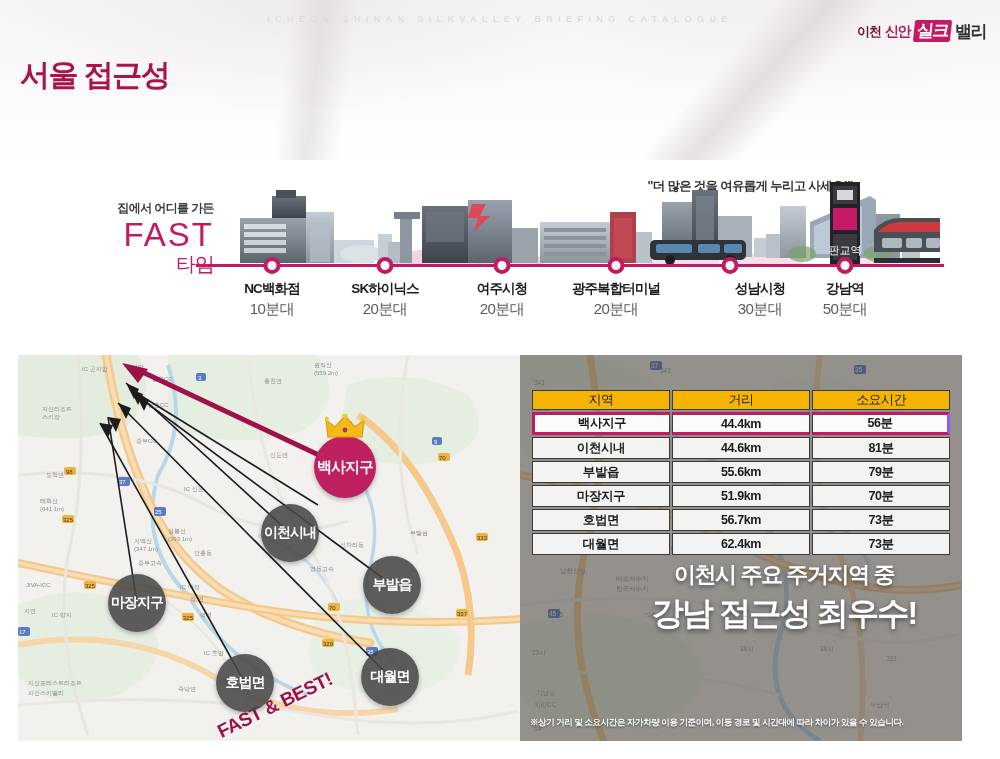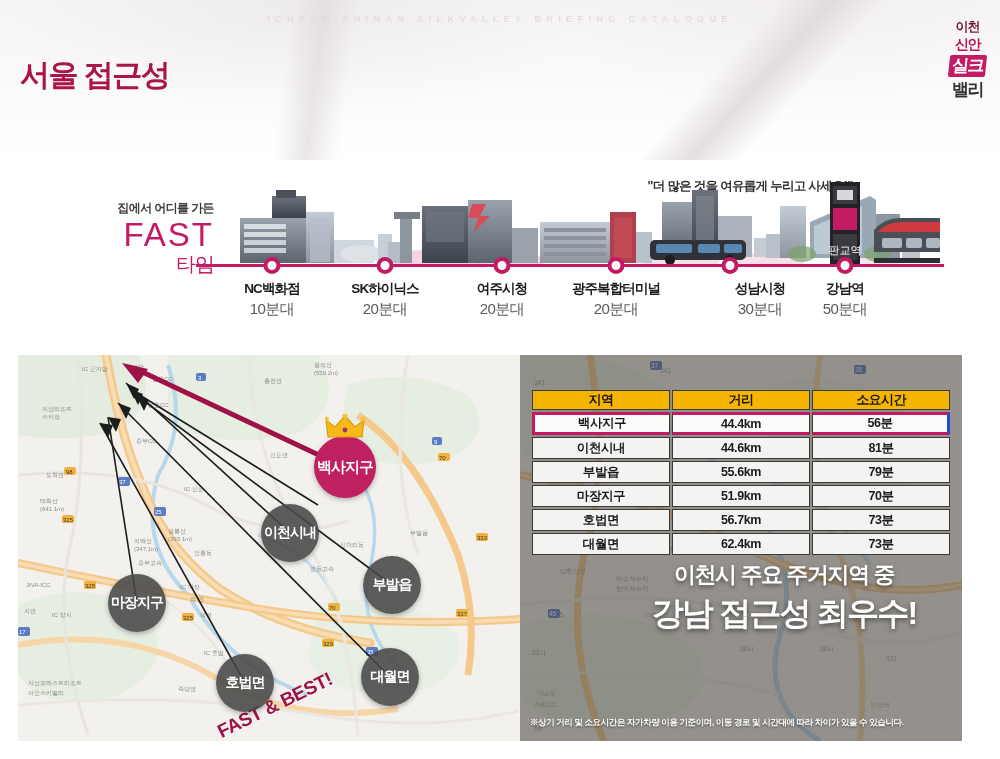--- a/index.html
+++ b/index.html
@@ -37,21 +37,21 @@
     position:absolute; left:0; top:14px; width:1000px;
     text-align:center;
     font-size:9px; letter-spacing:5.4px; font-weight:700;
     color:#e3dde0;
     white-space:nowrap;
   }
 
   .logo{
     position:absolute; right:14px; top:20px;
     display:flex; align-items:center; gap:4px;
-    font-weight:800; line-height:1;flex-direction:column;
+    font-weight:800; line-height:1;
   }
   .logo .l-icheon{ font-size:13px; color:#6d1538; letter-spacing:-1px; }
   .logo .l-shinan{ font-size:14px; color:#b4175a; letter-spacing:-1.5px; }
   .logo .l-silk{
     font-size:17px; color:#ffffff; background:#c21a63;
     padding:2px 3px 3px 3px; letter-spacing:-1.5px;
     border-radius:2px; transform:skewX(-6deg);
   }
   .logo .l-valley{ font-size:17px; color:#333; letter-spacing:-1.5px; }
 
@@ -137,34 +137,34 @@
     font-size:13.5px; font-weight:800; color:#ffffff; letter-spacing:-1px;
     white-space:nowrap;
     text-shadow:0 1px 2px rgba(0,0,0,.45);
   }
   table.dist{
     position:absolute; left:10px; top:33px; width:422px;
     border-collapse:separate; border-spacing:2px 2px;
     table-layout:fixed;
   }
   table.dist th{
-    background:#f5b400; color:#1a1a1a; font-size:13px; font-weight:700;
+    background:#f5b400; color:#1a1a1a; font-size:13px; font-weight:400;
     height:16px; letter-spacing:-.6px; border:1px solid #3a3a3a;
   }
   table.dist td{
     background:#f3f3f1; color:#1a1a1a; font-size:12.5px; font-weight:600;
     height:22px; text-align:center; letter-spacing:-.4px;
     border:1px solid #3a3a3a;
   }
   table.dist tr.hl td{
     border-top:3px solid #c21a63; border-bottom:3px solid #c21a63;
     background:#fbfbfa;
   }
   table.dist tr.hl td:first-child{ border-left:3px solid #c21a63; }
-  table.dist tr.hl td:last-child{ border-right:3px solid #1d4ed8; }
+  table.dist tr.hl td:last-child{ border-right:3px solid #8b5cf6; }
 
   .big-claim{
     position:absolute; left:0; top:205px; width:528px; text-align:center;
     color:#ffffff;
   }
   .big-claim .bc1{
     font-size:22px; font-weight:800; letter-spacing:-1.4px;
     text-shadow:0 2px 4px rgba(0,0,0,.5);
   }
   .big-claim .bc2{

